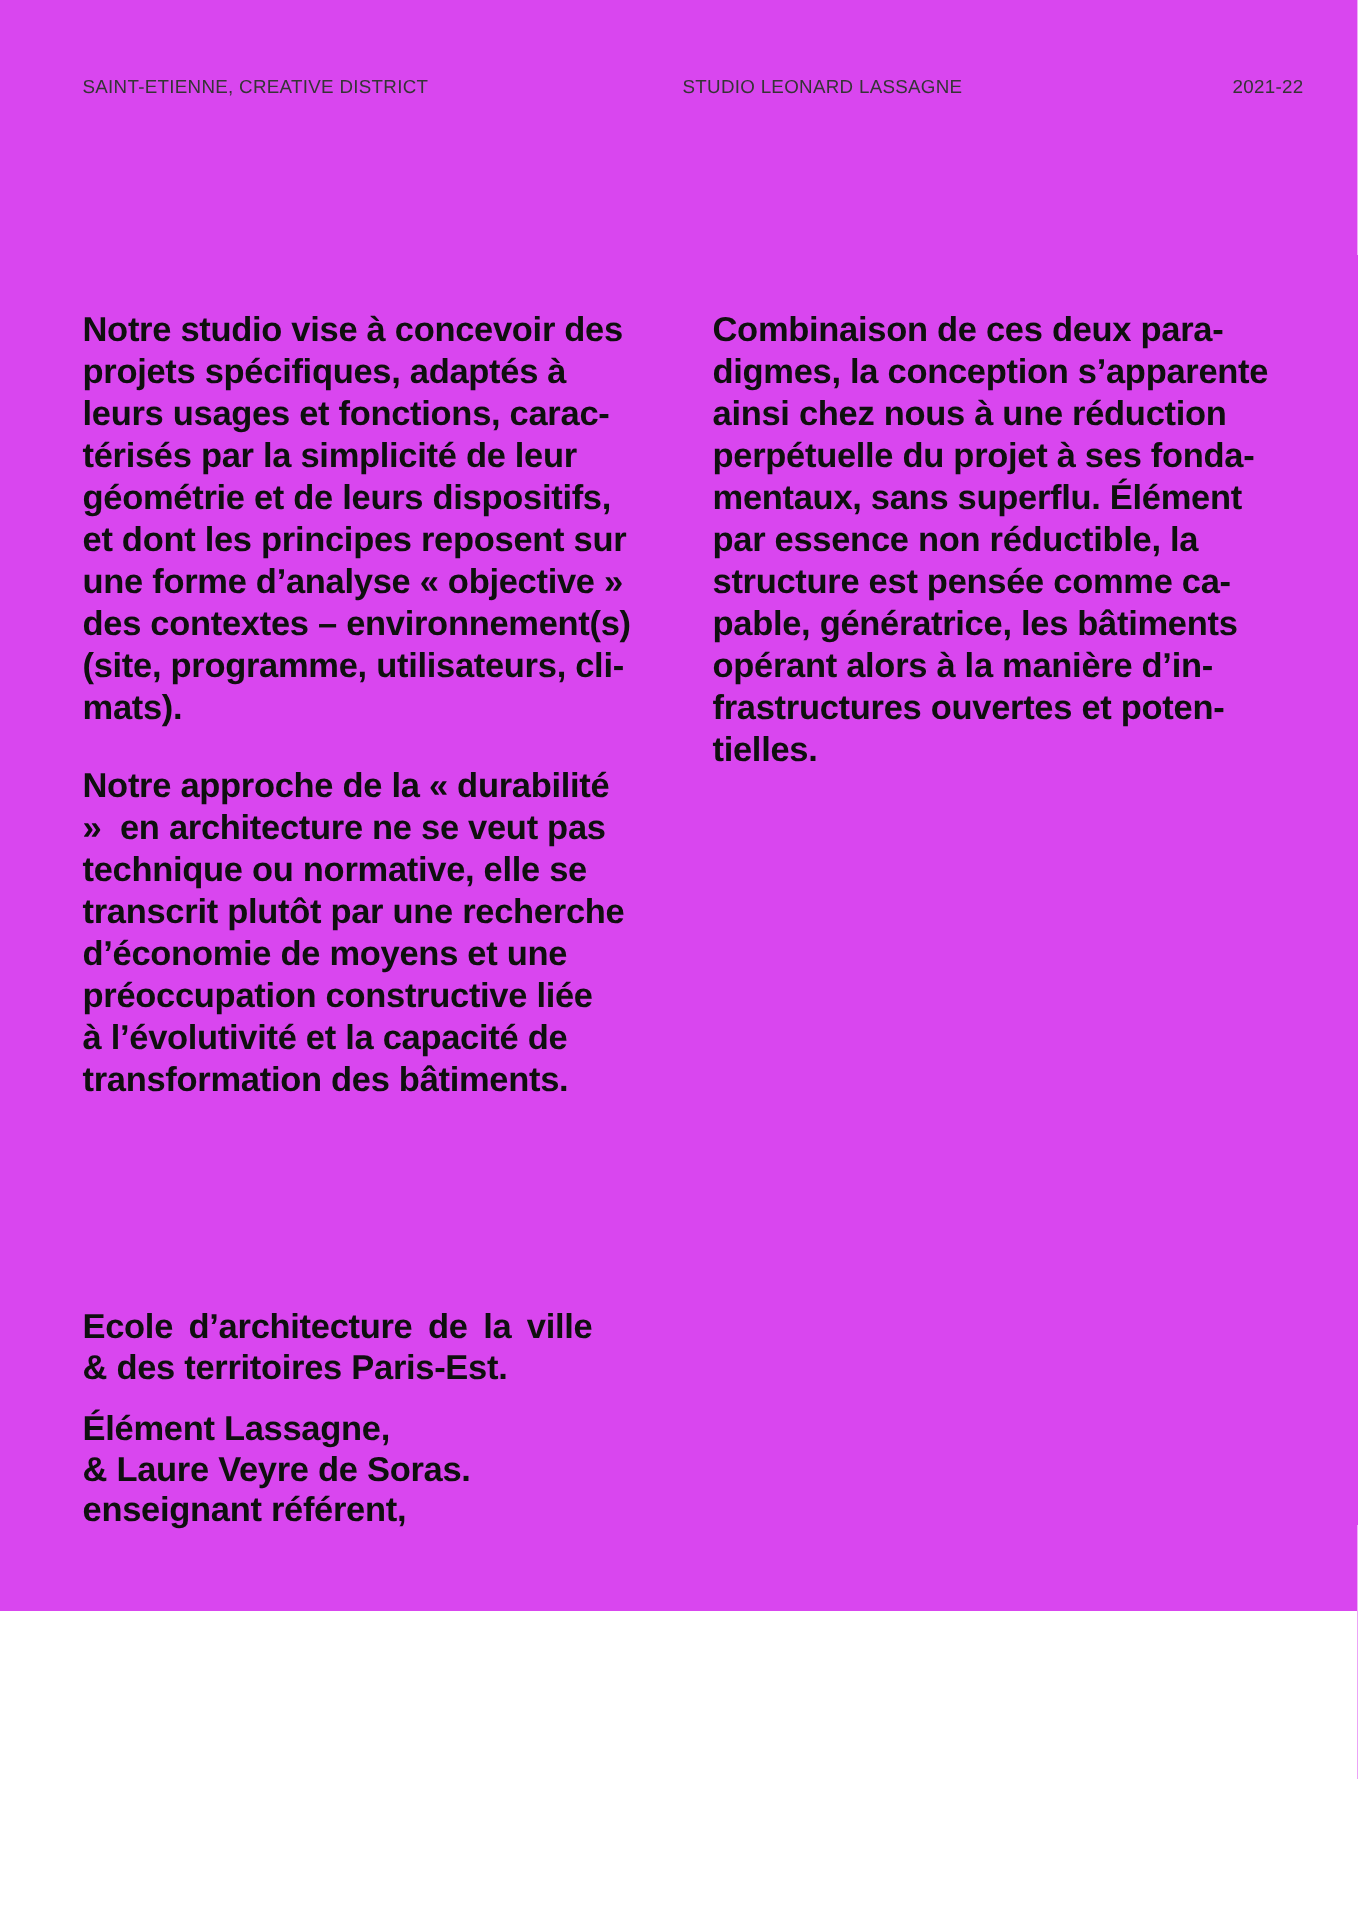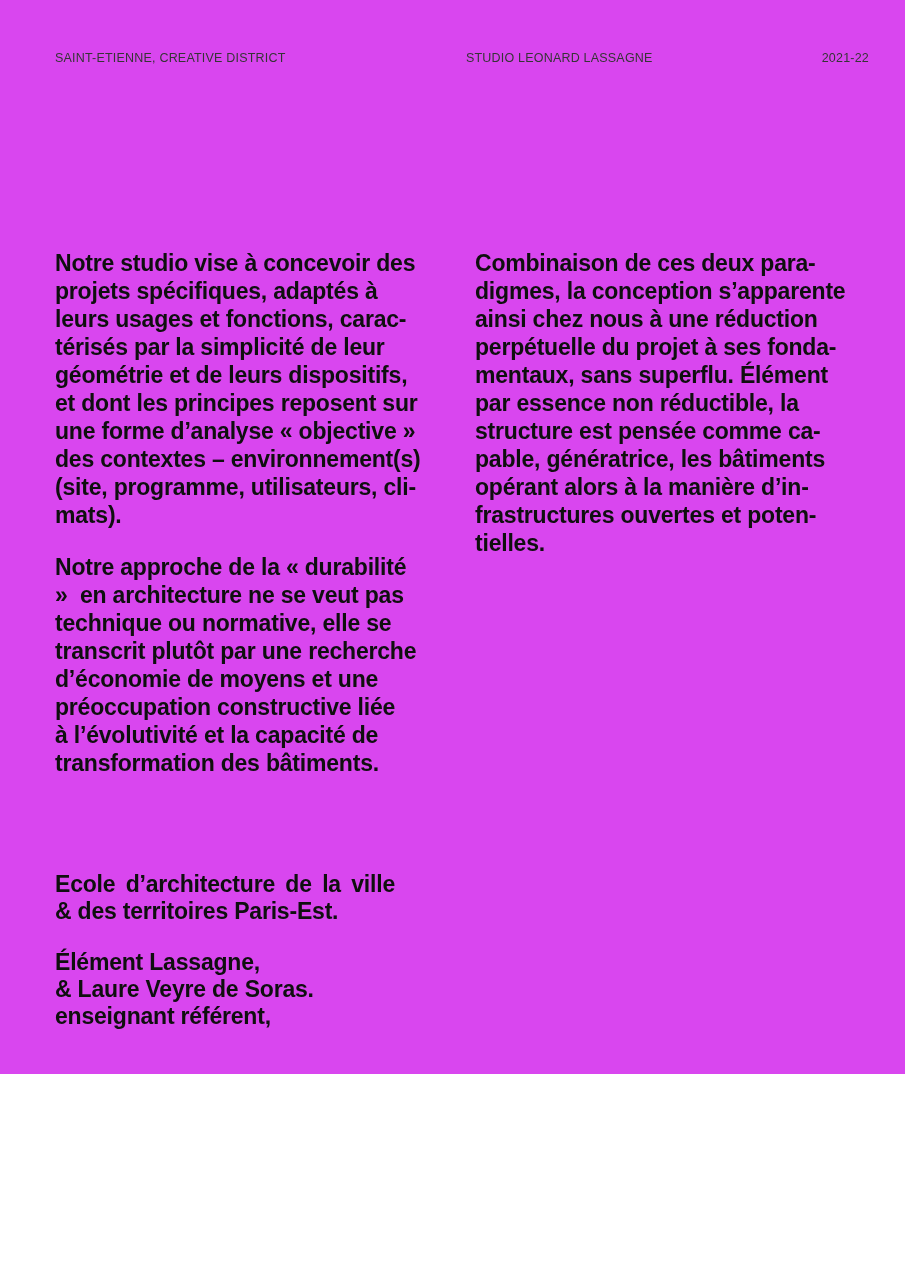--- a/index.html
+++ b/index.html
@@ -23,57 +23,56 @@
     left: 0;
     width: 905px;
     height: 16px;
     font-size: 12.5px;
     line-height: 14px;
     font-weight: 400;
     letter-spacing: 0.2px;
     color: #353535;
   }
   .runhead .rh-left   { position: absolute; left: 55px;  top: 0; white-space: nowrap; }
-  .runhead .rh-center { position: absolute; left: 466px; top: 0; white-space: nowrap; }
+  .runhead .rh-center { position: absolute; left: 455px; top: 0; white-space: nowrap; }
   .runhead .rh-right  { position: absolute; right: 36px; top: 0; white-space: nowrap; }
 
   
   .bodytext {
     font-weight: 700;
     font-size: 23px;
     line-height: 28px;
     color: #0f0f0f;
     letter-spacing: -0.2px;
   }
   .col {
     position: absolute;
     top: 205px;
     width: 420px;
-    margin-top: 44px;
   }
   .col-left  { left: 55px; }
   .col-right { left: 475px; }
   .para {
     margin: 0 0 24px 0;
     white-space: pre-line; 
   }
 
   
   .colophon {
     position: absolute;
     left: 55px;
     top: 871px;
     width: 340px;
     font-weight: 700;
     font-size: 23px;
     line-height: 27px;
     color: #0f0f0f;
     letter-spacing: -0.2px;
   }
-  .col-group-school { margin-bottom: 24px; }
+  .col-group-school { margin-bottom: 14px; }
   .col-group-studio { margin-bottom: 13px; }
   .cline { white-space: nowrap; }
   .cline.justified {
     white-space: normal;
     text-align: justify;
     text-align-last: justify;
   }
 </style>
 </head>
 <body>

